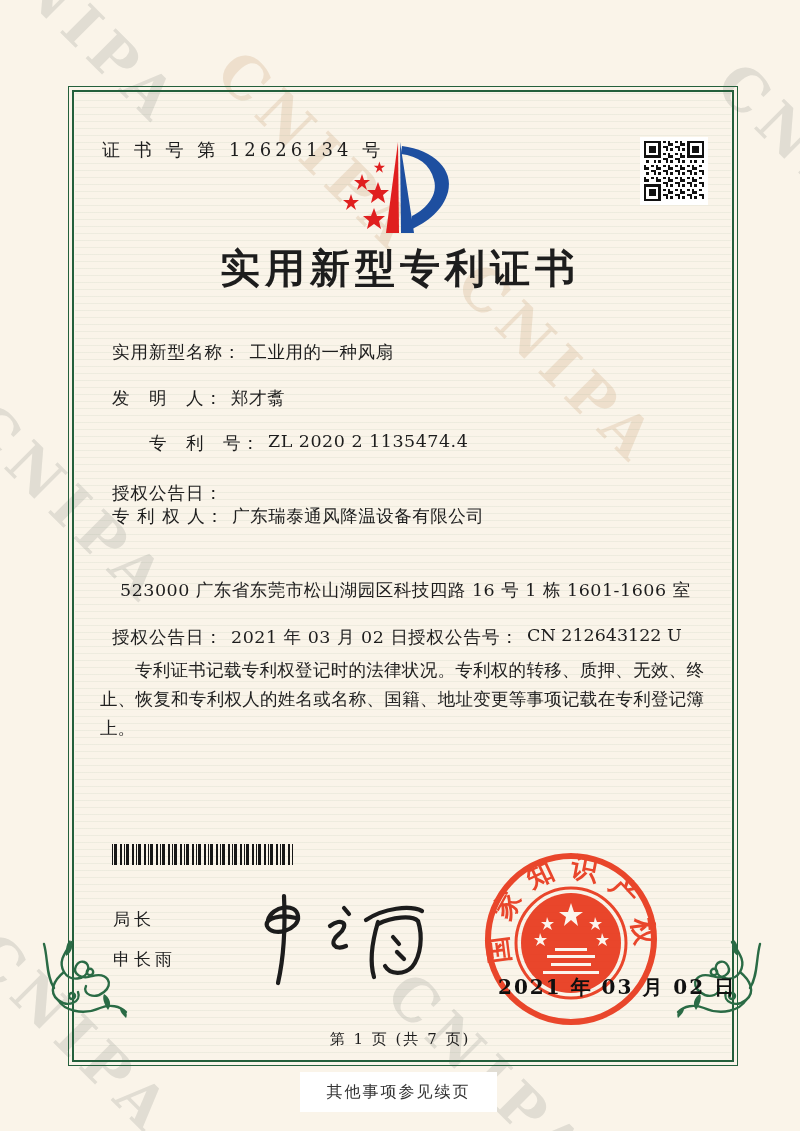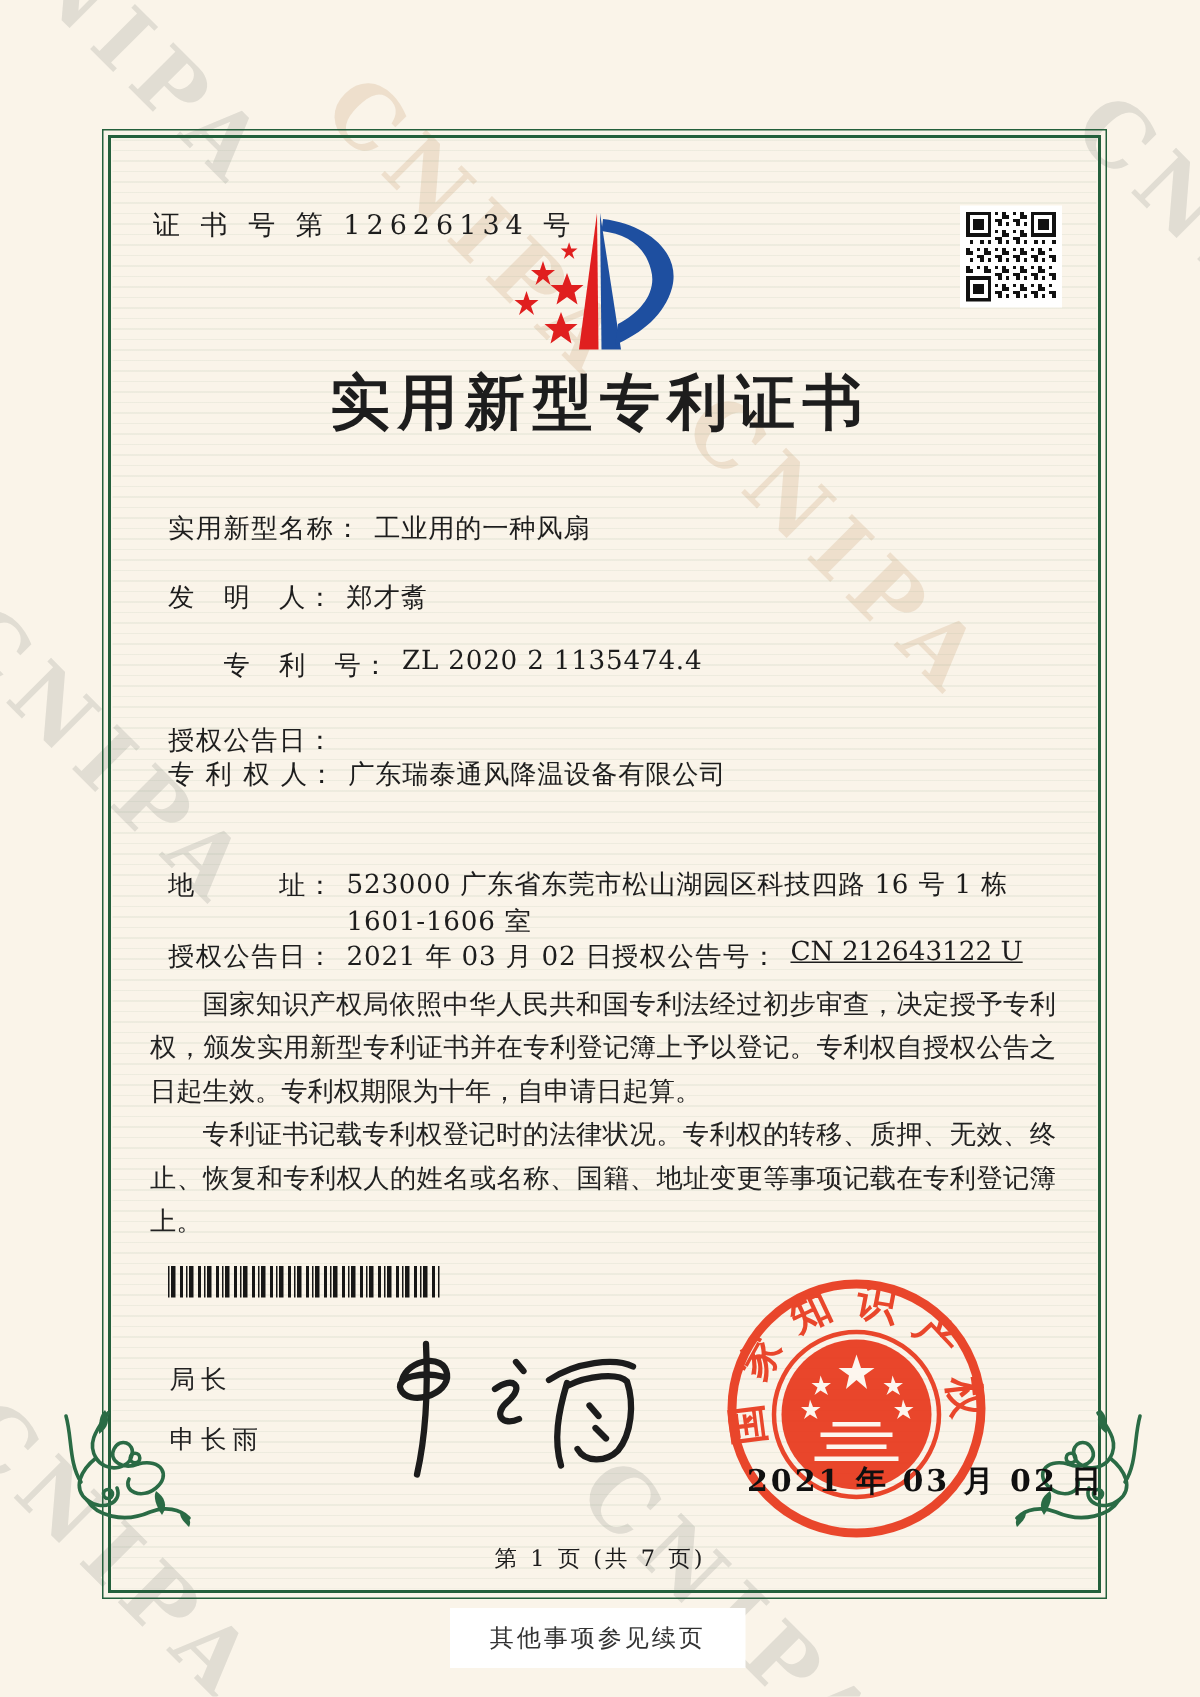--- a/index.html
+++ b/index.html
@@ -81,21 +81,21 @@
   .row-name  { top:340px; }
   .row-inv   { top:386px;align-items:center; }
   .row-patno { top:431px;margin-left:37px; }
   .row-appdt { top:481px; }
   .row-owner { top:504px; }
   .row-addr  { top:578px; width:580px; }
   .row-addr .val { line-height:25px; }
   .row-grant { top:625px; }
   .row-grant2 { position:absolute; left:408px; top:625px; display:flex; font-size:17.5px; z-index:4; }
   .row-grant2 .lab { white-space:pre; letter-spacing:1px;text-align:center; }
-  .row-grant2 .val { margin-left:8px;text-decoration:underline; }
+  .row-grant2 .val { margin-left:8px; }
 
   
   .body-text {
     position:absolute; left:100px; top:656px; width:604px;
     font-size:17.5px; line-height:29px;
     text-align:justify; z-index:4; color:#222;
   }
   .body-text p { text-indent:2em; }
 
   
@@ -372,34 +372,32 @@
   <span class="val">ZL 2020 2 1135474.4</span>
 </div>
 <div class="frow row-appdt">
   <span class="lab">授权公告日：</span>
 </div>
 <div class="frow row-owner">
   <span class="lab">专 利 权 人：</span>
   <span class="val">广东瑞泰通风降温设备有限公司</span>
 </div>
 <div class="frow row-addr">
-  <span class="lab">地　　　址：</span>
   <span class="val">523000 广东省东莞市松山湖园区科技四路 16 号 1 栋 1601-1606 室</span>
 </div>
 <div class="frow row-grant">
   <span class="lab">授权公告日：</span>
   <span class="val">2021 年 03 月 02 日</span>
 </div>
 <div class="row-grant2">
   <span class="lab">授权公告号：</span>
   <span class="val">CN 212643122 U</span>
 </div>
 
 <div class="body-text">
-  <p>国家知识产权局依照中华人民共和国专利法经过初步审查，决定授予专利权，颁发实用新型专利证书并在专利登记簿上予以登记。专利权自授权公告之日起生效。专利权期限为十年，自申请日起算。</p>
   <p>专利证书记载专利权登记时的法律状况。专利权的转移、质押、无效、终止、恢复和专利权人的姓名或名称、国籍、地址变更等事项记载在专利登记簿上。</p>
 </div>
 
 <div class="barcode" id="barcode">
     <span class="bar" style="width:1px"></span>
     <span class="gap" style="width:1px"></span>
     <span class="bar" style="width:3px"></span>
     <span class="gap" style="width:3px"></span>
     <span class="bar" style="width:2px"></span>
     <span class="gap" style="width:2px"></span>

